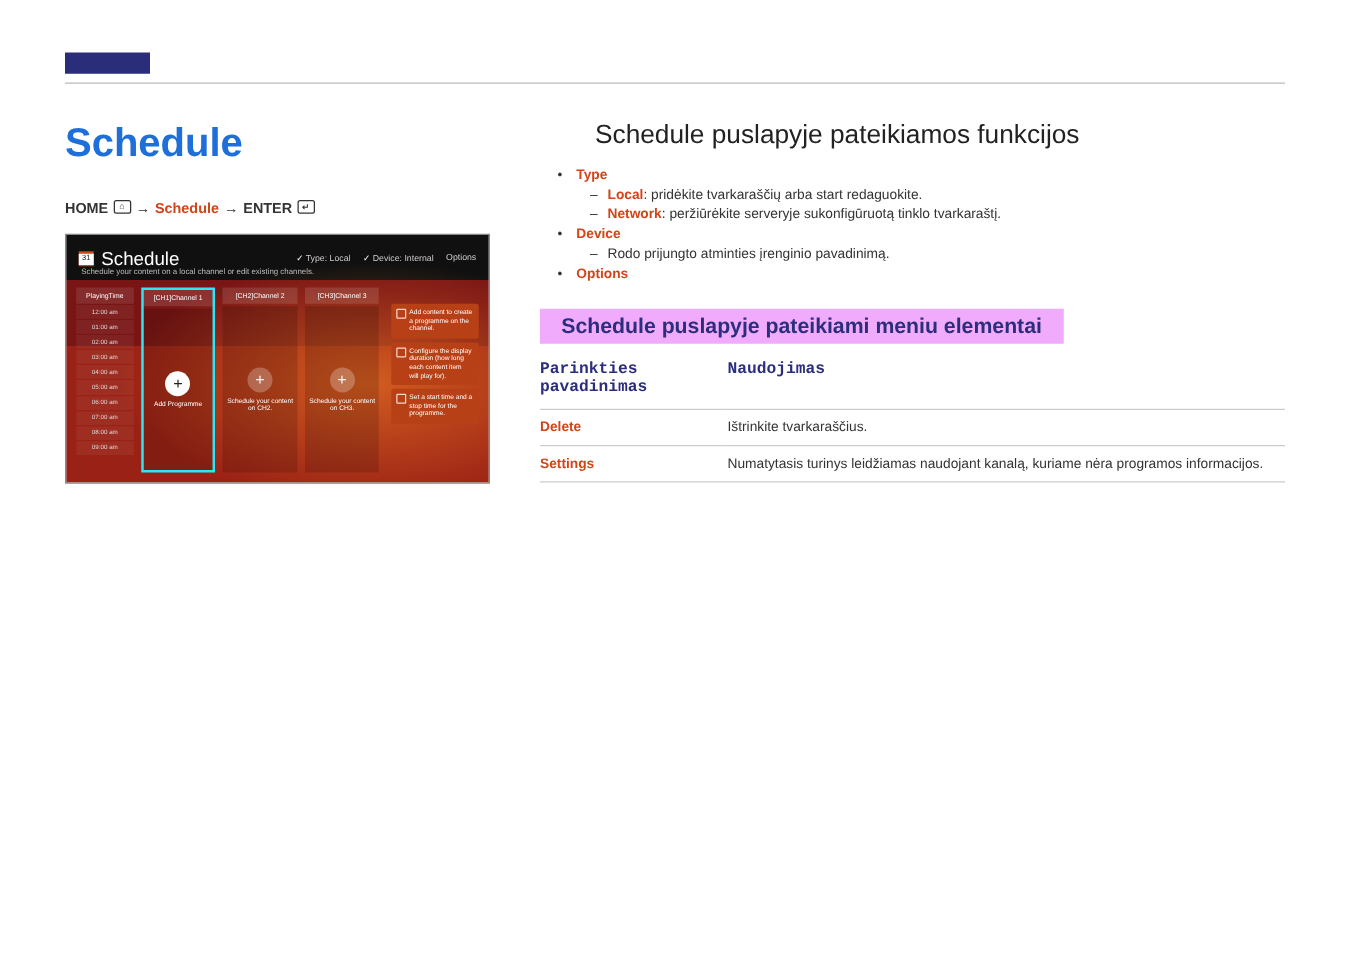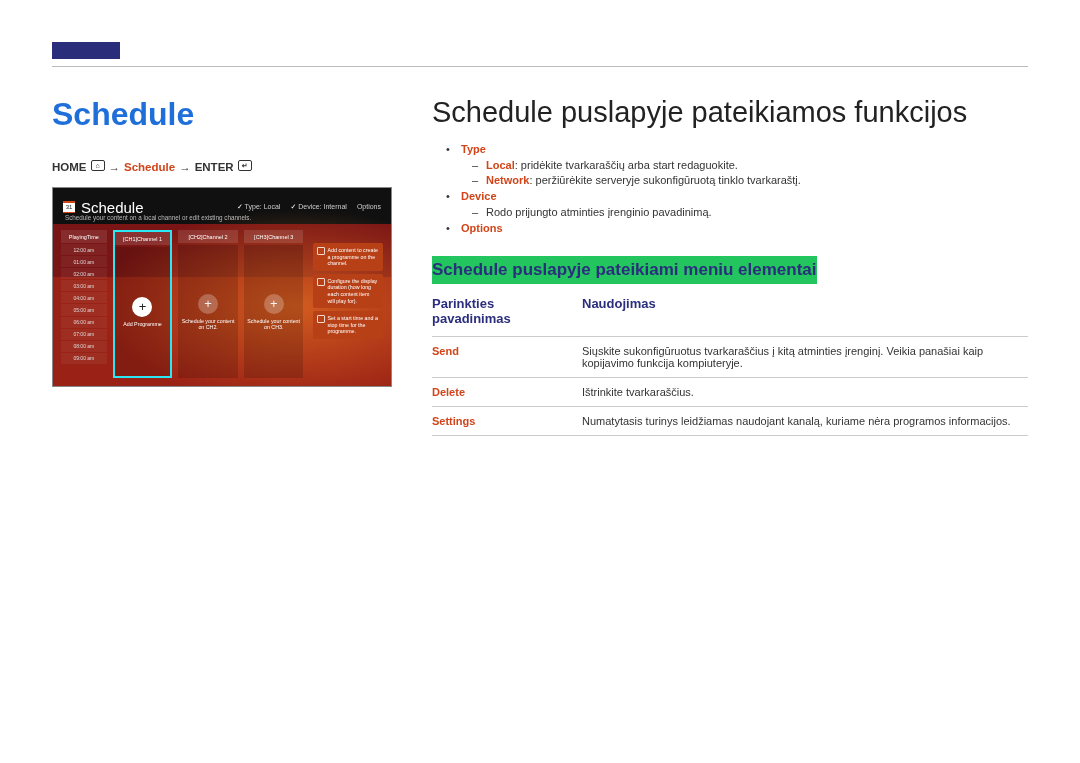--- a/index.html
+++ b/index.html
@@ -228,24 +228,25 @@
   }
   .ss-tip::before{
     content:"";
     position:absolute;
     left:4px; top:4px;
     width:6px; height:6px;
     border:1px solid rgba(255,255,255,0.8);
     border-radius:1px;
   }
   .h2 {
-    font-size: 29px;
+    font-size: 21px;
     font-weight: 500;
     color: #222;
     margin-bottom: 14px;
+    margin-left: 44px;
   }
   .intro {
     font-size: 11px;
     margin-bottom: 8px;
   }
   .intro .kw { color: #d24419; font-weight: 600; }
   ul.feat {
     list-style: none;
     font-size: 11px;
     margin-left: 14px;
@@ -281,41 +282,42 @@
     margin-bottom: 3px;
   }
   .note::before {
     content: "―";
     position: absolute;
     left: 0px;
   }
   .note .kw { color: #d24419; font-weight: 600; }
   .hl-heading {
     display: inline-block;
-    background: #22c55e;
+    background: #f0abfc;
     color: #2b2e7d;
     font-size: 17px;
     font-weight: 600;
-    padding: 4px 0;
+    padding: 4px 17px;
     margin-top: 12px;
     margin-bottom: 12px;
   }
   table.opts {
     width: 100%;
     border-collapse: collapse;
     font-size: 11px;
   }
   table.opts th {
     text-align: left;
     color: #2b2e7d;
     font-weight: 600;
     font-size: 13px;
     padding: 0 10px 10px 0;
     border-bottom: 1px solid #ccc;
     vertical-align: top;
+    font-family: Liberation Mono, monospace;
   }
   table.opts td {
     padding: 8px 10px 8px 0;
     border-bottom: 1px solid #ccc;
     vertical-align: top;
   }
   table.opts td.name { color: #d24419; font-weight: 600; width: 150px; }
   table.opts th.name { width: 150px; }
 </style>
 </head>
@@ -421,24 +423,20 @@
 
     <table class="opts">
       <thead>
         <tr>
           <th class="name">Parinkties pavadinimas</th>
           <th>Naudojimas</th>
         </tr>
       </thead>
       <tbody>
         <tr>
-          <td class="name">Send</td>
-          <td>Siųskite sukonfigūruotus tvarkaraščius į kitą atminties įrenginį. Veikia panašiai kaip kopijavimo funkcija kompiuteryje.</td>
-        </tr>
-        <tr>
           <td class="name">Delete</td>
           <td>Ištrinkite tvarkaraščius.</td>
         </tr>
         <tr>
           <td class="name">Settings</td>
           <td>Numatytasis turinys leidžiamas naudojant kanalą, kuriame nėra programos informacijos.</td>
         </tr>
       </tbody>
     </table>
   </div>

